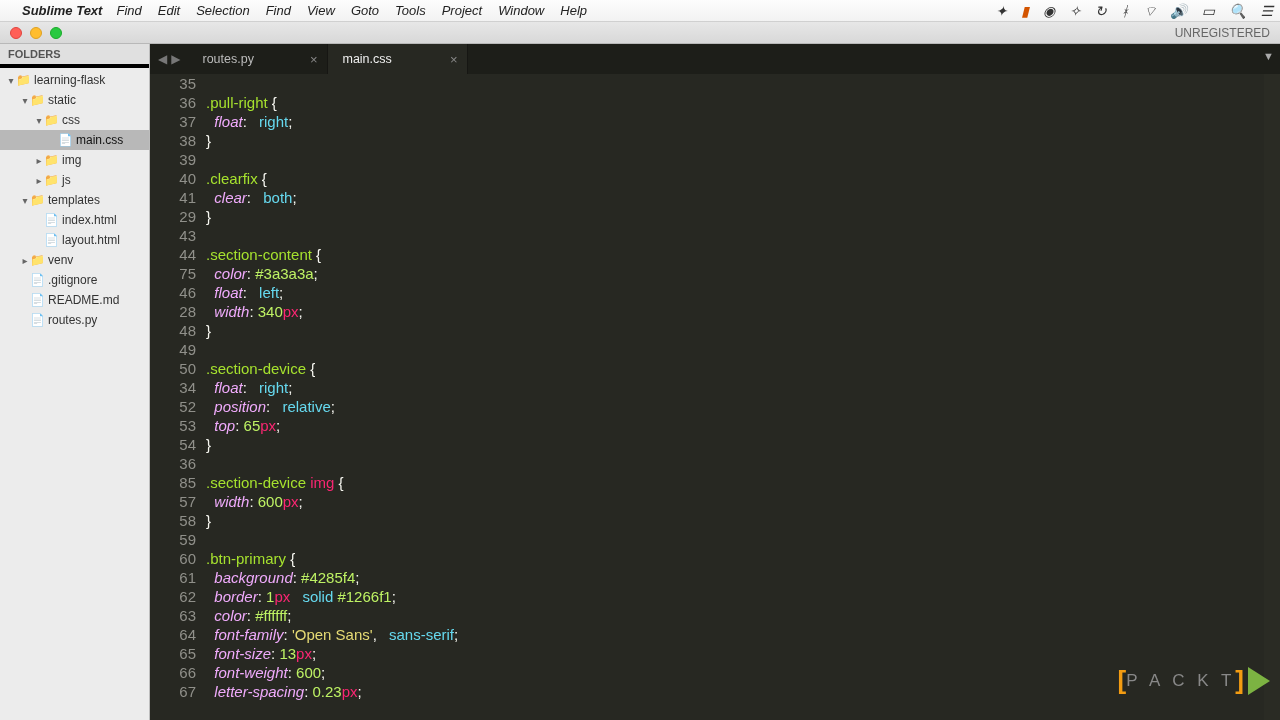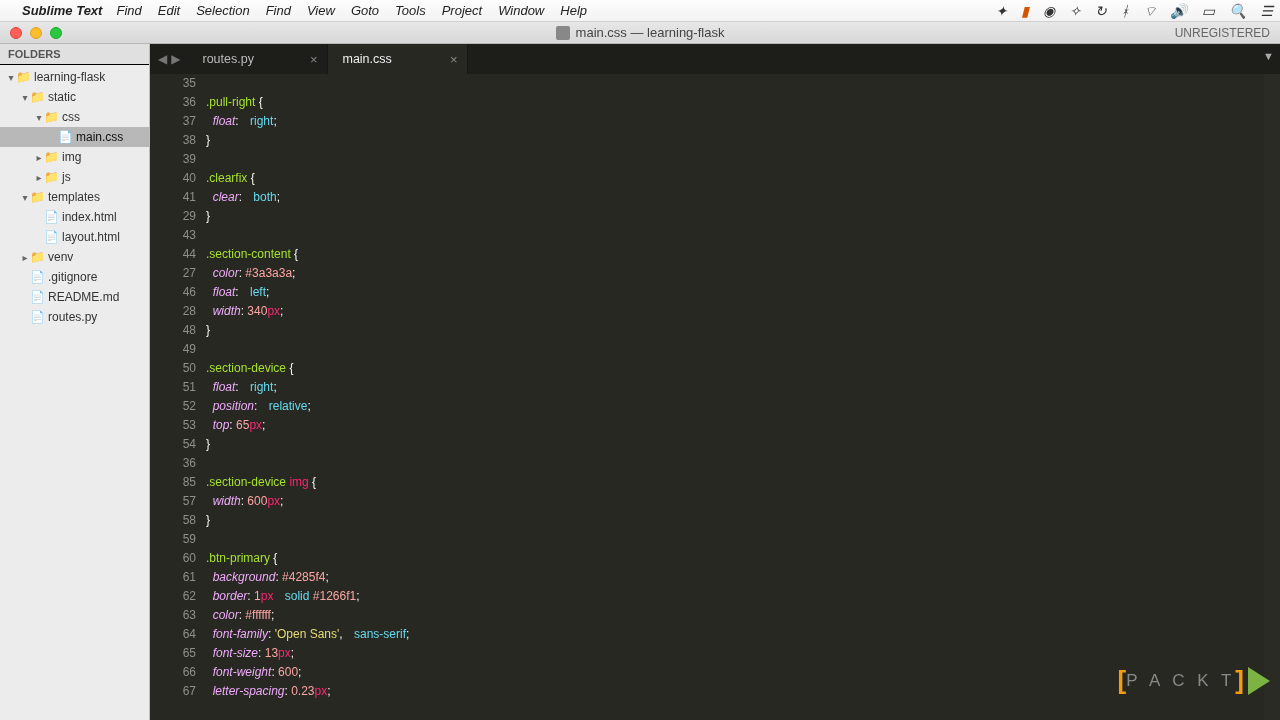--- a/index.html
+++ b/index.html
@@ -21,50 +21,50 @@
 .dot.yellow { background: #ffbd2e; border: 1px solid #dea123; }
 .dot.green { background: #28c940; border: 1px solid #1aab29; }
 .titlebar .title { position: absolute; left: 0; right: 0; text-align: center; font-size: 13px; color: #444; display: flex; align-items: center; justify-content: center; gap: 6px; }
 .titlebar .title .icon { width: 14px; height: 14px; background: #888; border-radius: 2px; display: inline-block; }
 .titlebar .unreg { position: absolute; right: 10px; font-size: 12px; color: #666; }
 
 .workspace { display: flex; height: calc(720px - 22px - 22px); }
 
 
 .sidebar { width: 150px; background: #ececec; border-right: 1px solid #bdbdbd; display: flex; flex-direction: column; }
-.side-head { font-size: 11px; font-weight: 700; color: #555; padding: 4px 8px; background: #e0e0e0; border-bottom: 1px solid #000000; }
+.side-head { font-size: 11px; font-weight: 700; color: #555; padding: 4px 8px; background: #e0e0e0; border-bottom: 4px solid #000000; }
 .tree { font-size: 12px; color: #333; padding-top: 2px; }
 .tree .row { height: 20px; display: flex; align-items: center; padding-right: 4px; }
 .tree .arrow { width: 10px; display: inline-block; text-align: center; color: #666; font-size: 10px; }
 .tree .folder { width: 14px; display: inline-block; color: #777; margin-right: 4px; }
 .tree .file { width: 14px; display: inline-block; color: #777; margin-right: 4px; }
 .tree .row.selected { background: #b8b8b8; color: #111; }
 .tree .name { white-space: nowrap; }
 
 
 .editor { flex: 1; background: #272822; display: flex; flex-direction: column; position: relative; }
 .tabbar { height: 30px; background: #1d1e19; display: flex; align-items: stretch; position: relative; }
 .tabnav { display: flex; align-items: center; padding: 0 6px; }
 .tabnav span { color: #777; font-size: 12px; padding: 0 2px; }
 .tab { display: flex; align-items: center; padding: 0 28px 0 14px; font-size: 12.5px; color: #bbb; position: relative; border-right: 1px solid #161613; min-width: 140px; }
 .tab.active { background: #272822; color: #eee; }
 .tab .close { position: absolute; right: 10px; font-size: 13px; color: #888; }
 .tabbar .menu { position: absolute; right: 6px; top: 6px; color: #aaa; font-size: 11px; }
 
-.code { flex: 1; display: flex; font-family: "Menlo","Consolas",monospace; font-size: 12px; line-height: 19px; overflow: hidden; }
+.code { flex: 1; display: flex; font-family: "Menlo","Consolas",monospace; font-size: 15px; line-height: 19px; overflow: hidden; }
 .gutter { width: 56px; text-align: right; color: #90908a; padding: 0 10px; }
 .gutter div { height: 19px; }
 .content { flex: 1; color: #f8f8f2; white-space: pre; }
 .content div { height: 19px; }
 
 .sel   { color: #a6e22e; }     
 .prop  { color: #f0abfc; font-style: italic; }
 .punct { color: #f8f8f2; }
 .val   { color: #66d9ef; margin-left: 8px; }
-.num   { color: #fca5a5; }
+.num   { color: #bef264; }
 .unit  { color: #f92672; }
 .str   { color: #e6db74; }
 .tag   { color: #f92672; }
 
 .minimap { position: absolute; right: 0; top: 30px; bottom: 0; width: 16px; background: #2a2b24; }
 .packt { position: absolute; right: 10px; bottom: 24px; font-family: monospace; font-size: 26px; display: flex; align-items: center; }
 .packt .br { color: #f39c12; font-weight: 700; }
 .packt .txt { color: #888; letter-spacing: 4px; font-size: 17px; }
 .packt .play { width: 0; height: 0; border-left: 22px solid #7cb342; border-top: 14px solid transparent; border-bottom: 14px solid transparent; margin-left: 4px; }
 </style>
@@ -97,24 +97,20 @@
   <span class="ricon">🔍</span>
   <span class="ricon">☰</span>
 </div>
 
 <div class="titlebar">
   <div class="traffic">
     <div class="dot red"></div>
     <div class="dot yellow"></div>
     <div class="dot green"></div>
   </div>
-  <div class="title">
-    <span class="icon"></span>
-    <span>main.css — learning-flask</span>
-  </div>
   <span class="unreg">UNREGISTERED</span>
 </div>
 
 <div class="workspace">
 
   <div class="sidebar">
     <div class="side-head">FOLDERS</div>
     <div class="tree" id="tree">
         <div class="row" style="padding-left: 6px;">
           <span class="arrow">▾</span>
@@ -207,27 +203,27 @@
           <div>35</div>
           <div>36</div>
           <div>37</div>
           <div>38</div>
           <div>39</div>
           <div>40</div>
           <div>41</div>
           <div>29</div>
           <div>43</div>
           <div>44</div>
-          <div>27</div>
+          <div>75</div>
           <div>46</div>
           <div>28</div>
           <div>48</div>
           <div>49</div>
           <div>50</div>
-          <div>51</div>
+          <div>34</div>
           <div>52</div>
           <div>53</div>
           <div>54</div>
           <div>36</div>
           <div>85</div>
           <div>57</div>
           <div>58</div>
           <div>59</div>
           <div>60</div>
           <div>61</div>

